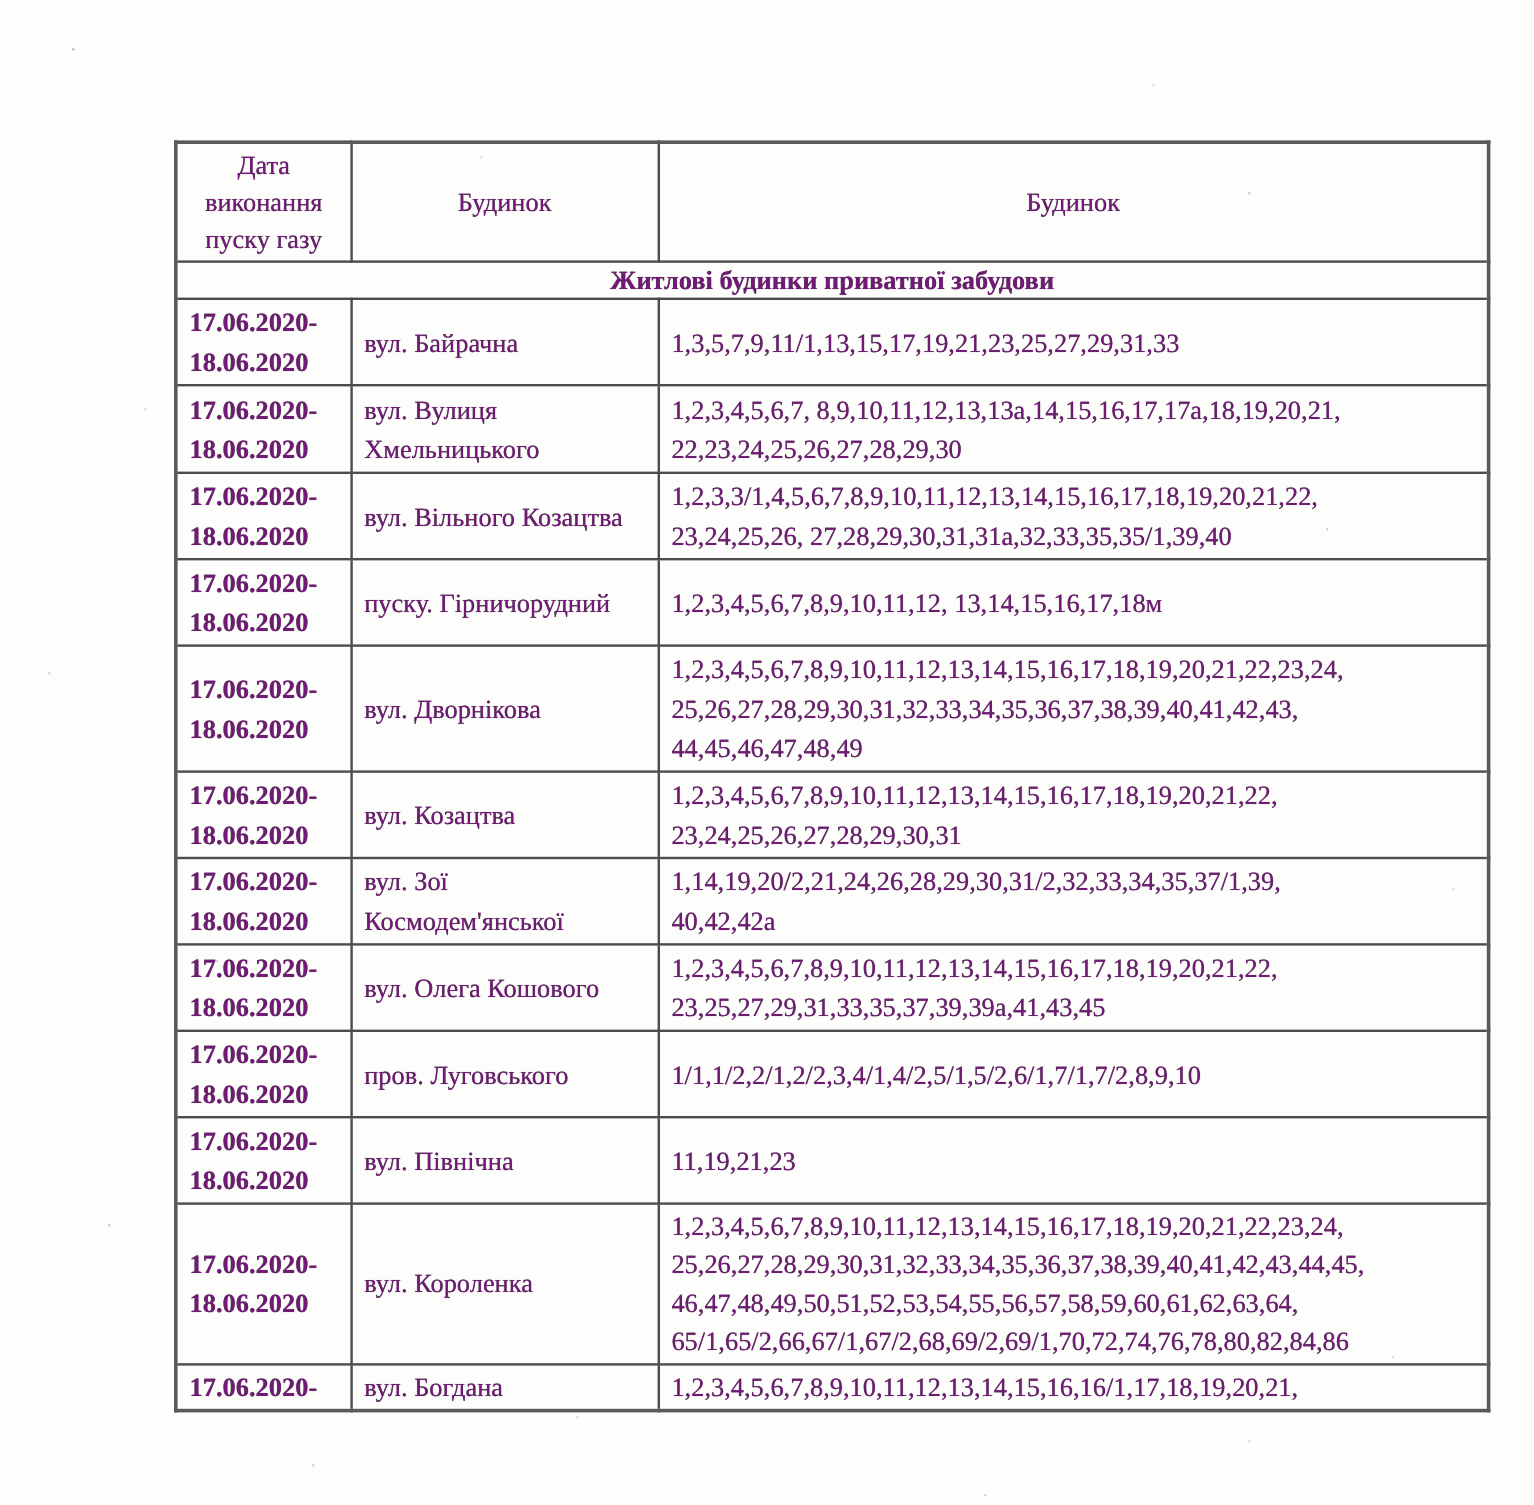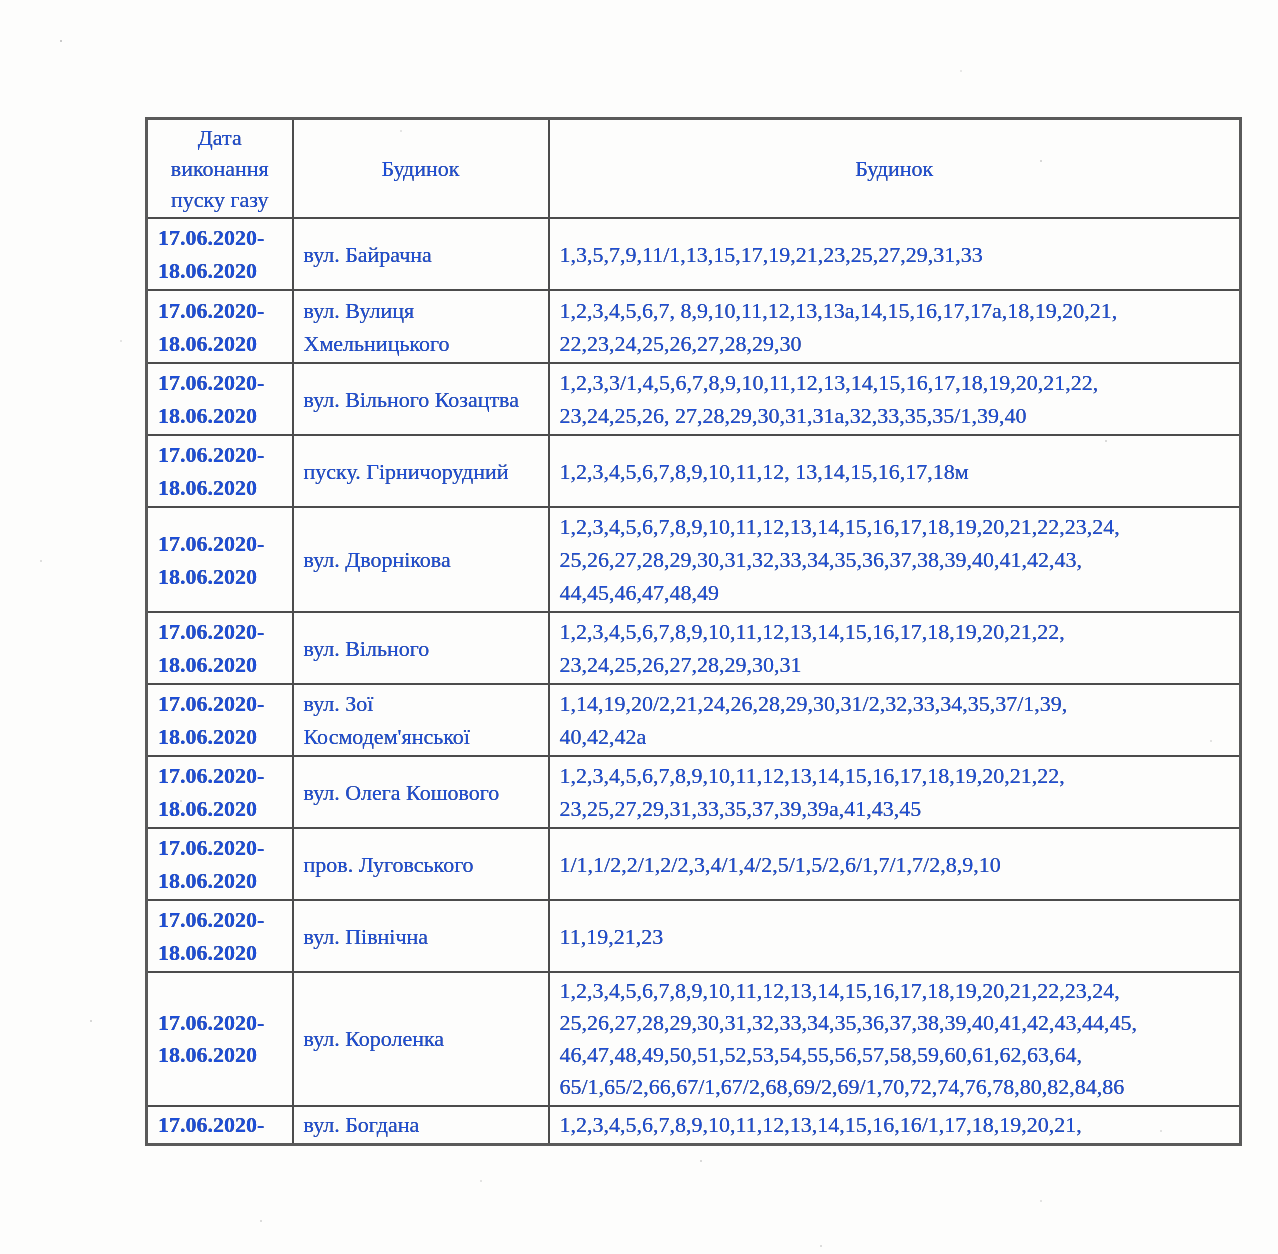--- a/index.html
+++ b/index.html
@@ -7,21 +7,21 @@
     padding: 0;
     background: #ffffff;
   }
   .page {
     position: relative;
     width: 1278px;
     height: 1254px;
     background: #fdfdfc;
     overflow: hidden;
     font-family: "Liberation Serif", "DejaVu Serif", serif;
-    color: #1d4ed8;
+    color: #701a75;
   }
   
   .noise {
     position: absolute;
     left: 60px; top: 40px;
     width: 2px; height: 2px;
     background: rgba(60,60,60,.35);
     border-radius: 50%;
     box-shadow:
       980px 120px 0 rgba(90,90,90,.30),
@@ -119,20 +119,23 @@
     <thead>
       <tr>
         <th>Дата
 виконання
 пуску газу</th>
         <th>Будинок</th>
         <th>Будинок</th>
       </tr>
     </thead>
     <tbody>
+      <tr class="section-row">
+        <td colspan="3">Житлові будинки приватної забудови</td>
+      </tr>
       <tr class="r1">
         <td class="date">17.06.2020-
 18.06.2020</td>
         <td class="street">вул. Байрачна</td>
         <td class="houses">1,3,5,7,9,11/1,13,15,17,19,21,23,25,27,29,31,33</td>
       </tr>
       <tr class="r2">
         <td class="date">17.06.2020-
 18.06.2020</td>
         <td class="street">вул. Вулиця Хмельницького</td>
@@ -156,21 +159,21 @@
         <td class="date">17.06.2020-
 18.06.2020</td>
         <td class="street">вул. Дворнікова</td>
         <td class="houses">1,2,3,4,5,6,7,8,9,10,11,12,13,14,15,16,17,18,19,20,21,22,23,24,
 25,26,27,28,29,30,31,32,33,34,35,36,37,38,39,40,41,42,43,
 44,45,46,47,48,49</td>
       </tr>
       <tr class="r6">
         <td class="date">17.06.2020-
 18.06.2020</td>
-        <td class="street">вул. Вільного</td>
+        <td class="street">вул. Козацтва</td>
         <td class="houses">1,2,3,4,5,6,7,8,9,10,11,12,13,14,15,16,17,18,19,20,21,22,
 23,24,25,26,27,28,29,30,31</td>
       </tr>
       <tr class="r7">
         <td class="date">17.06.2020-
 18.06.2020</td>
         <td class="street">вул. Зої Космодем'янської</td>
         <td class="houses">1,14,19,20/2,21,24,26,28,29,30,31/2,32,33,34,35,37/1,39,
 40,42,42а</td>
       </tr>

